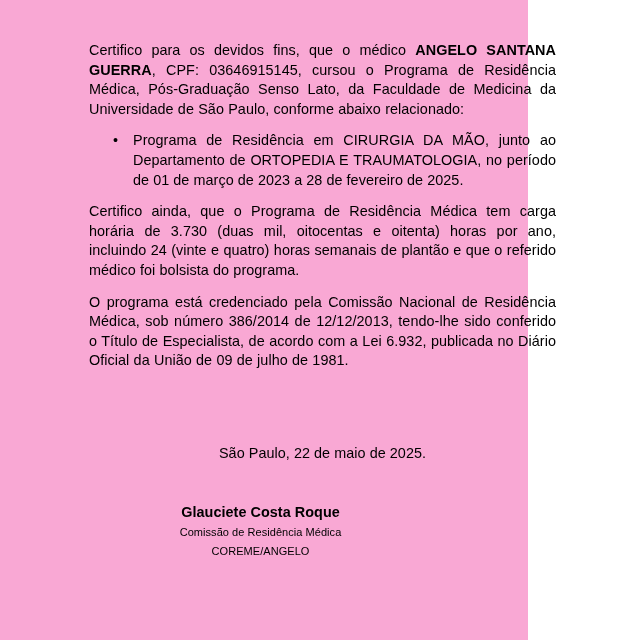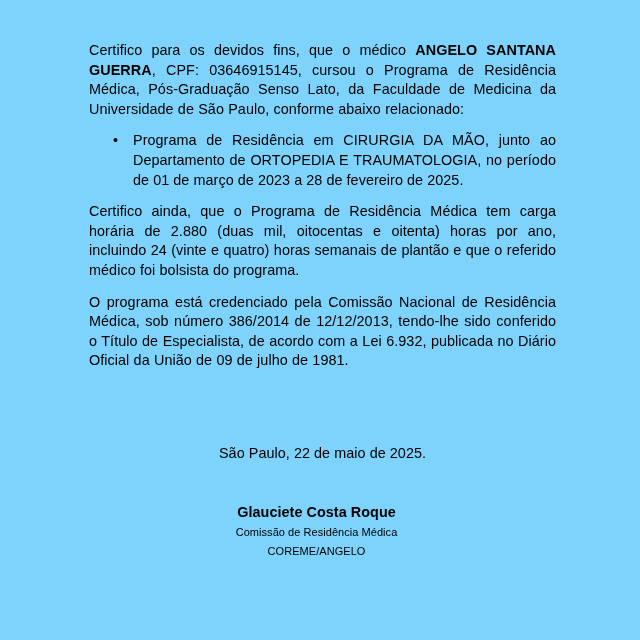--- a/index.html
+++ b/index.html
@@ -11,23 +11,23 @@
   body {
     width: 640px;
     height: 640px;
     font-family: "Liberation Sans", sans-serif;
     color: #000000;
     -webkit-font-smoothing: antialiased;
   }
 
   .page {
     position: relative;
-    width: 640px;
+    width: 528px;
     height: 640px;
-    background: #7dd3fc;
+    background: #f9a8d4;
     box-sizing: border-box;
   }
 
   .doc-body {
     position: absolute;
     left: 89px;
     top: 41px;
     width: 467px;
   }
 
@@ -105,21 +105,21 @@
 
     <p class="para"><span>Certifico para os devidos fins, que o médico </span><b class="bold">ANGELO SANTANA GUERRA</b><span>, CPF: 03646915145, cursou o Programa de Residência Médica, Pós-Graduação Senso Lato, da Faculdade de Medicina da Universidade de São Paulo, conforme abaixo relacionado:</span></p>
 
     <ul class="bullet-list">
       <li class="bullet-item">
         <span class="bullet-marker">•</span>
         <span>Programa de Residência em CIRURGIA DA MÃO, junto ao Departamento de ORTOPEDIA E TRAUMATOLOGIA, no período de 01 de março de 2023 a 28 de fevereiro de 2025.</span>
       </li>
     </ul>
 
-    <p class="para">Certifico ainda, que o Programa de Residência Médica tem carga horária de 2.880 (duas mil, oitocentas e oitenta) horas por ano, incluindo 24 (vinte e quatro) horas semanais de plantão e que o referido médico foi bolsista do programa.</p>
+    <p class="para">Certifico ainda, que o Programa de Residência Médica tem carga horária de 3.730 (duas mil, oitocentas e oitenta) horas por ano, incluindo 24 (vinte e quatro) horas semanais de plantão e que o referido médico foi bolsista do programa.</p>
 
     <p class="para">O programa está credenciado pela Comissão Nacional de Residência Médica, sob número 386/2014 de 12/12/2013, tendo-lhe sido conferido o Título de Especialista, de acordo com a Lei 6.932, publicada no Diário Oficial da União de 09 de julho de 1981.</p>
 
     <div class="spacer-before-place"></div>
 
     <div class="place-date">São Paulo, 22 de maio de 2025.</div>
 
   </div>
 
   <div class="signature-block">

